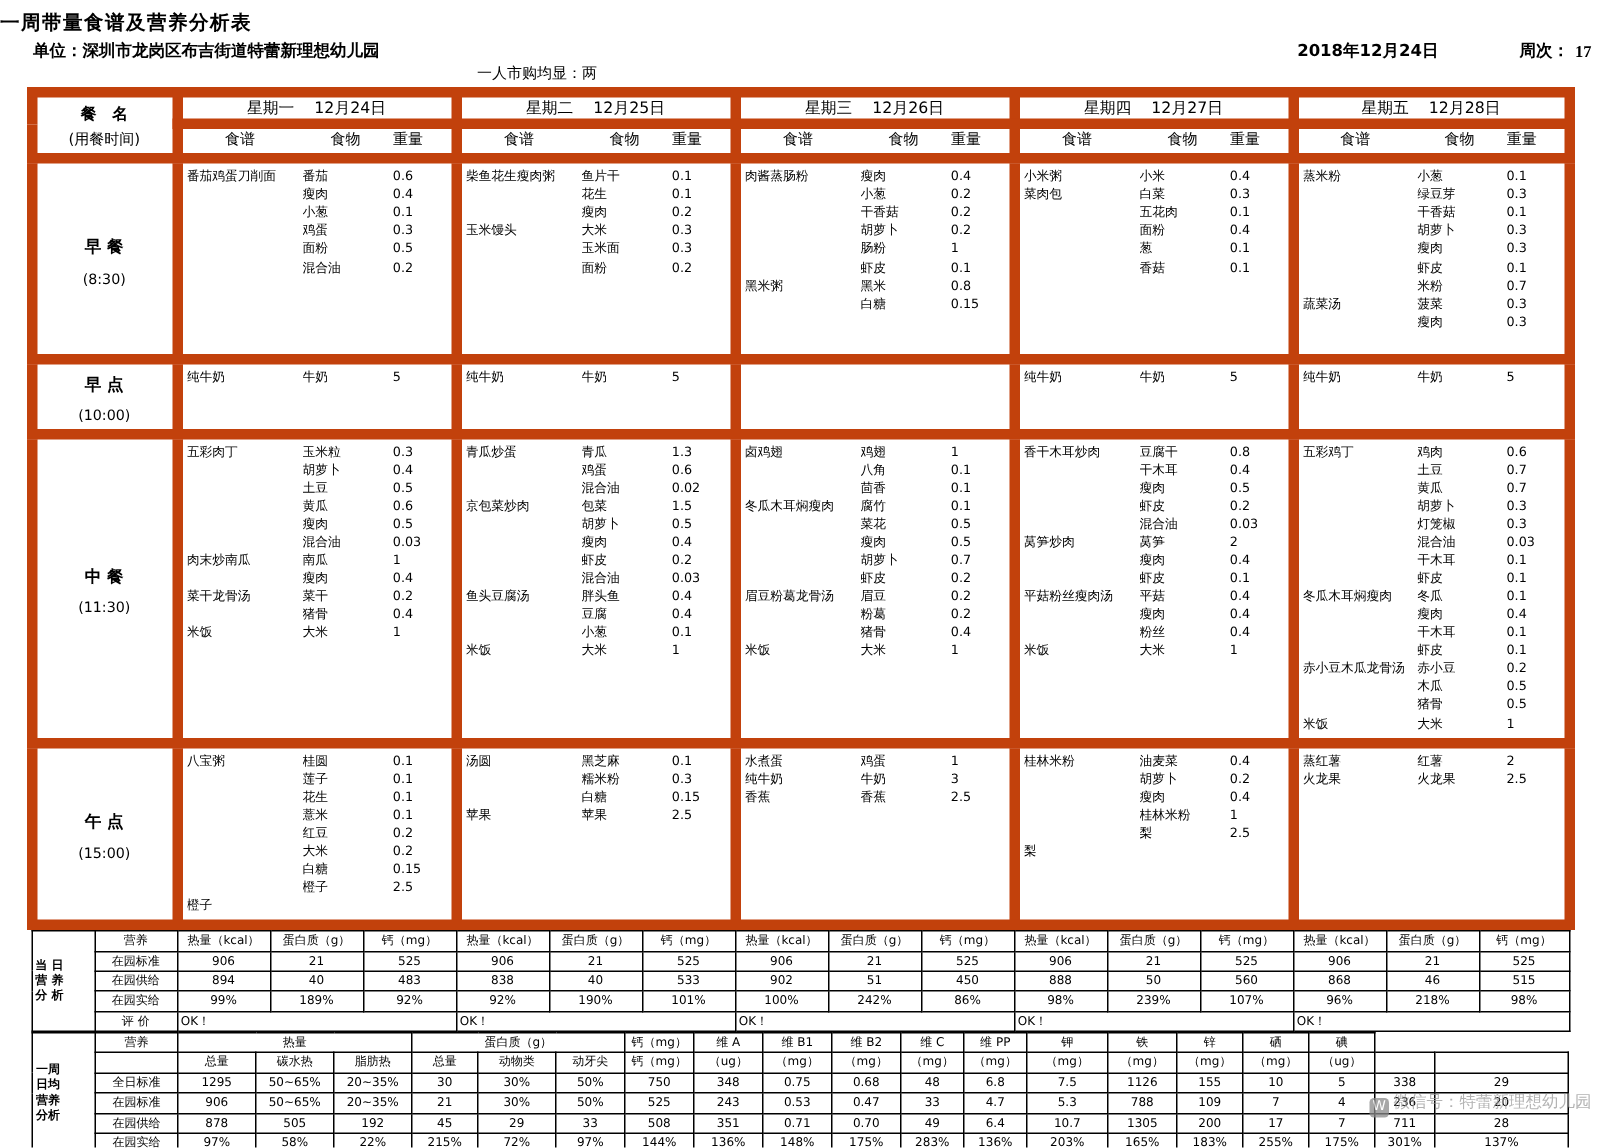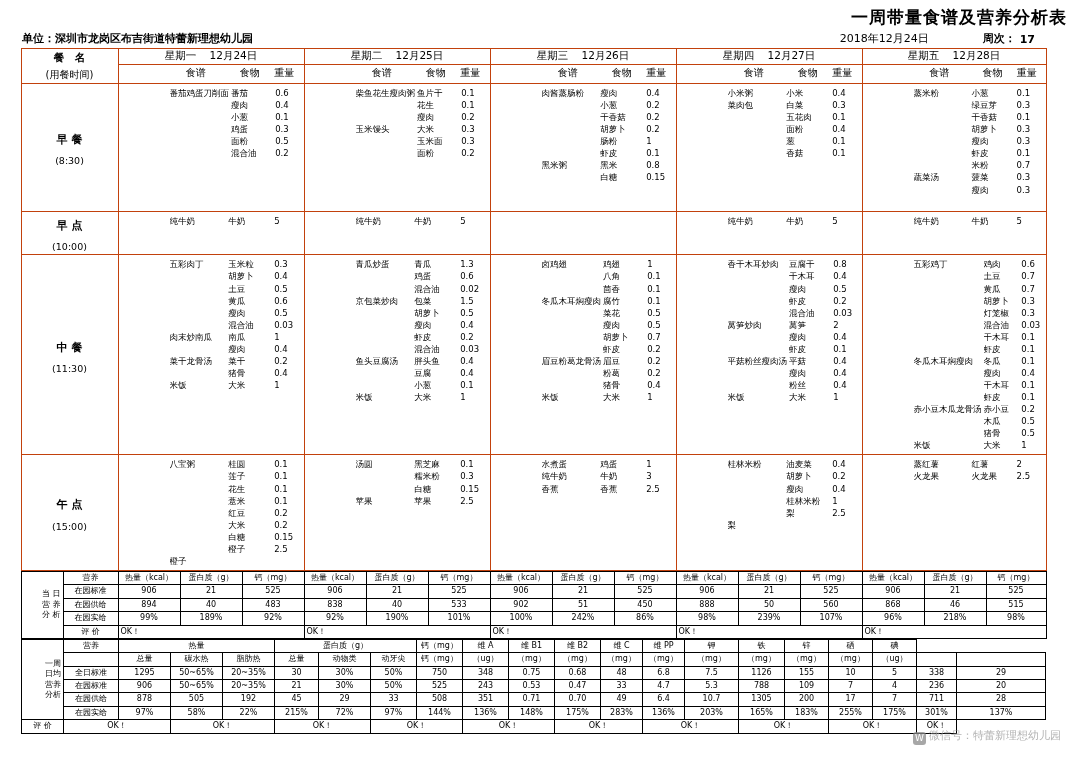--- a/index.html
+++ b/index.html
@@ -2,45 +2,45 @@
 <html><head>
 <meta charset="utf-8">
 <style>
   html,body{margin:0;padding:0;}
   body{
     width:1067px;height:765px;background:#fff;
     font-family:"DejaVu Sans","Liberation Sans",sans-serif;
     font-size:9px;color:#000;overflow:hidden;
   }
   .page{position:relative;width:1067px;height:765px;padding:0;box-sizing:border-box;}
-  .title{text-align:right;font-size:17px;font-weight:bold;letter-spacing:1px;margin:6px 0 2px;}
-  .subline{display:flex;align-items:flex-end;font-size:11px;padding:0 32px 2px 22px;}
+  .title{text-align:left;font-size:13px;font-weight:bold;letter-spacing:1px;margin:6px 0 2px;}
+  .subline{display:flex;align-items:flex-end;font-size:11px;padding:0 6px 2px 22px;}
   .subline .unit{font-weight:bold;}
   .subline .spacer{flex:1;}
-  .subline .date{font-weight:normal;}
-  .subline .week{font-weight:bold;margin-left:54px;}
+  .subline .date{font-weight:bold;}
+  .subline .week{font-weight:bold;margin-left:54px;font-family:Liberation Serif, serif;}
   .perhead{font-size:10px;padding-left:318px;margin-top:-1px;margin-bottom:2px;}
 
   table.main{border-collapse:collapse;width:1025px;margin:0 auto;table-layout:fixed;}
-  table.main td,table.main th{border:1px solid #c2410c;padding:0;vertical-align:top;font-weight:normal;}
+  table.main td,table.main th{border:7px solid #c2410c;padding:0;vertical-align:top;font-weight:normal;}
   .ctr{text-align:center;}
   .hdr-day{font-size:10.5px;font-weight:bold;text-align:center;padding:2px 0;}
   .sub-h{font-size:10px;text-align:center;padding:1px 0;}
   .mealname{font-size:11px;font-weight:bold;text-align:center;line-height:1.5;padding-top:6px;}
   .mealtime{font-size:9.5px;font-weight:normal;}
 
   .cellwrap{display:flex;font-size:8.5px;line-height:1.42;padding:3px 1px 3px 3px;min-height:10px;}
-  .col-recipe{width:44%;padding-right:2px;margin-left:48px;}
+  .col-recipe{width:44%;padding-right:2px;}
   .col-food{width:34%;}
   .col-wt{width:22%;text-align:left;padding-left:2px;}
   .ln{white-space:nowrap;overflow:hidden;}
   .blank{visibility:hidden;}
   table.nut{border-collapse:collapse;width:1025px;margin:0 auto;table-layout:fixed;}
   table.nut td{border:1px solid #000;padding:1px 2px;font-size:8px;line-height:1.3;}
-  .vlabel{font-size:9px;text-align:right;font-weight:normal;line-height:1.35;}
+  .vlabel{font-size:9px;text-align:left;font-weight:bold;line-height:1.35;}
   .footer{width:1025px;margin:0 auto;font-size:9px;}
   .footrow{display:flex;padding:2px 0 0 6px;}
   .footrow>div{white-space:nowrap;}
   .dev{display:flex;padding:4px 0 0 40px;font-size:9px;}
   .wm{position:absolute;right:6px;bottom:26px;font-size:11px;color:#9a9a9a;opacity:.75;}
   .wmicon{display:inline-block;width:13px;height:13px;border-radius:3px;background:#8a8a8a;color:#fff;
           text-align:center;line-height:13px;font-size:9px;margin-right:3px;vertical-align:-2px;}
 </style>
 </head>
 <body>
@@ -51,20 +51,21 @@
 
   <div class="subline">
     <span class="unit">单位：</span>
     <span class="unit">深圳市龙岗区布吉街道特蕾新理想幼儿园</span>
     <span class="spacer"></span>
     <span class="date">2018年12月24日</span>
     <span class="week">周次：</span>
     <span class="week" style="margin-left:4px">17</span>
   </div>
 
+  <div class="perhead">一人市购均显：两</div>
 
   <table class="main">
     <colgroup>
       <col style="width:97px">
       <col style="width:186px">
         <col style="width:186px">
         <col style="width:186px">
         <col style="width:186px">
         <col style="width:184px">
     </colgroup>

